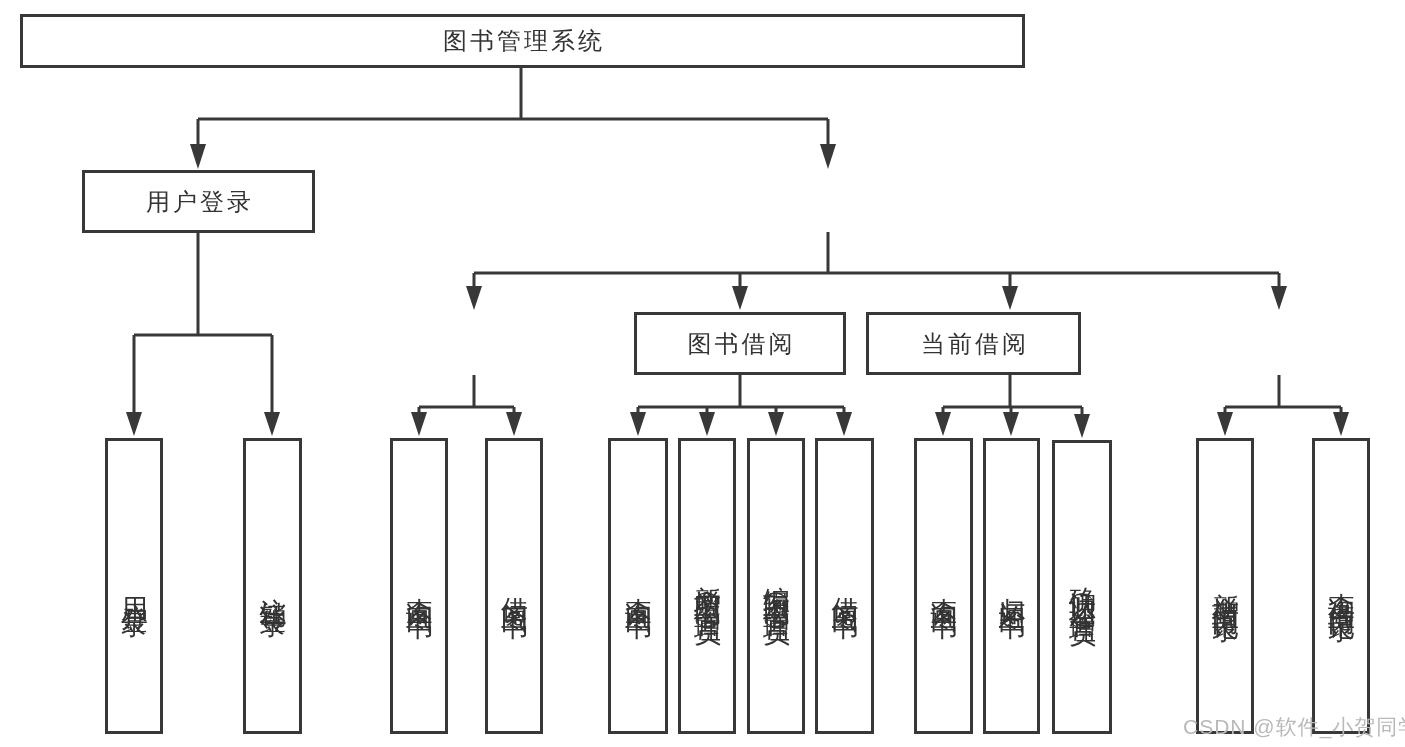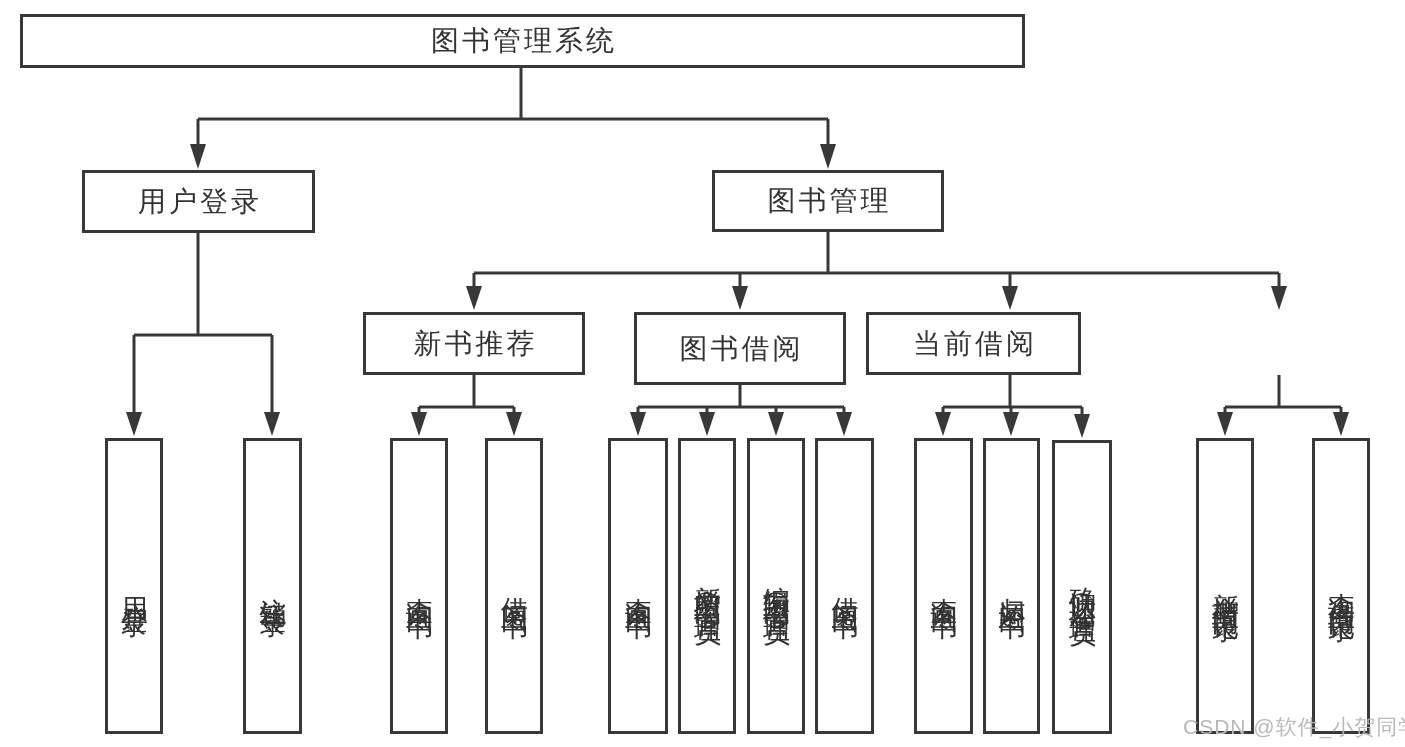--- a/index.html
+++ b/index.html
@@ -20,21 +20,21 @@
   .wires path{stroke:var(--line);stroke-width:3;fill:none;}
   .wires polygon{fill:var(--line);stroke:none;}
   .node{
     position:absolute;box-sizing:border-box;
     border:3px solid var(--line);
     background:#fff;
     display:flex;align-items:center;justify-content:center;
     color:var(--text);
     z-index:2;
   }
-  .h{font-size:28px;letter-spacing:3px;text-indent:3px;}
+  .h{font-size:24px;letter-spacing:3px;text-indent:3px;}
   .v{
     writing-mode:vertical-rl;
     font-size:27px;
     letter-spacing:5px;
     line-height:1;
   }
   .watermark{
     position:absolute;
     left:1183px;top:713px;
     font-size:21px;
@@ -88,24 +88,22 @@
     <g>
       <path d="M1279 375 V407 M1225 407 H1341 M1225 407 V414 M1341 407 V414"></path>
       <polygon points="1217,412 1233,412 1225,436"></polygon>
       <polygon points="1333,412 1349,412 1341,436"></polygon>
     </g>
   </svg>
 
   <div class="node h" style="left:20px;top:14px;width:1005px;height:54px">图书管理系统</div>
 
   <div class="node h" style="left:82px;top:170px;width:233px;height:63px">用户登录</div>
-  <div class="node h" style="left:712px;top:170px;width:232px;height:62px">图书管理</div>
 
-  <div class="node h" style="left:363px;top:312px;width:222px;height:63px">新书推荐</div>
-  <div class="node h" style="left:634px;top:312px;width:212px;height:73px">图书借阅</div>
+  <div class="node h" style="left:634px;top:312px;width:212px;height:63px">图书借阅</div>
   <div class="node h" style="left:866px;top:312px;width:215px;height:63px">当前借阅</div>
 
   <div class="node v" style="left:105px;top:438px;width:58px;height:296px">用户登录</div>
   <div class="node v" style="left:243px;top:438px;width:59px;height:296px">注销登录</div>
 
   <div class="node v" style="left:390px;top:438px;width:58px;height:296px">查询图书</div>
   <div class="node v" style="left:485px;top:438px;width:58px;height:296px">借阅图书</div>
 
   <div class="node v" style="left:608px;top:438px;width:60px;height:296px">查询图书</div>
   <div class="node v" style="left:678px;top:438px;width:58px;height:296px">新增图书（管理员）</div>

